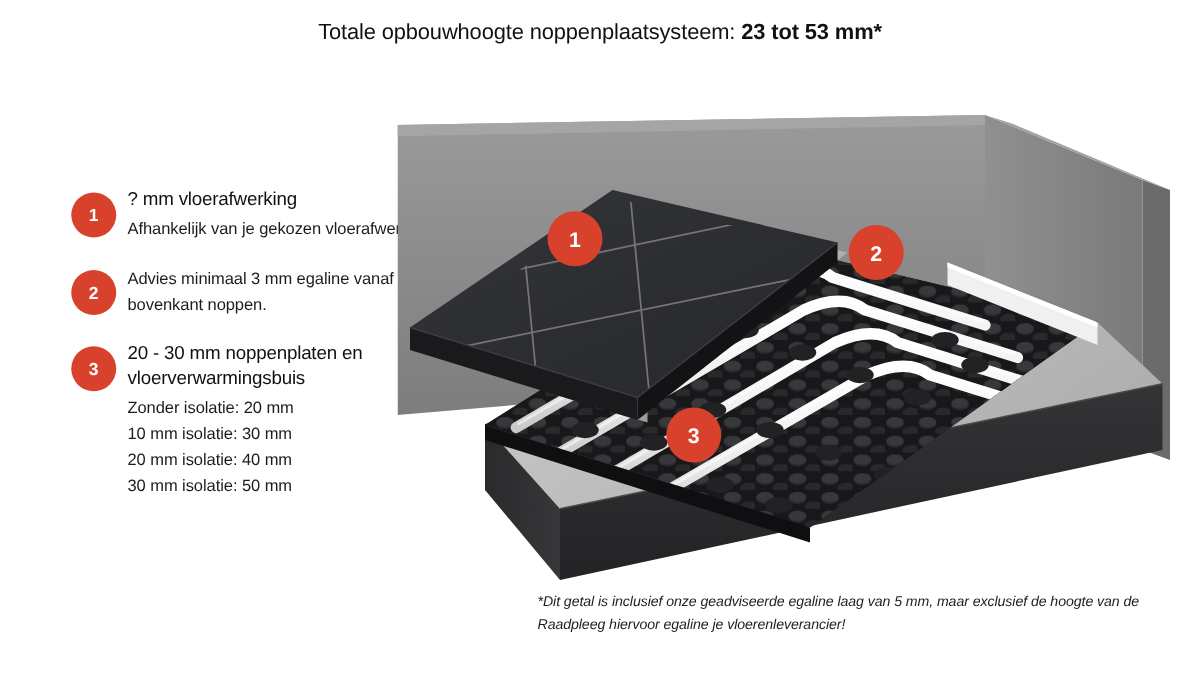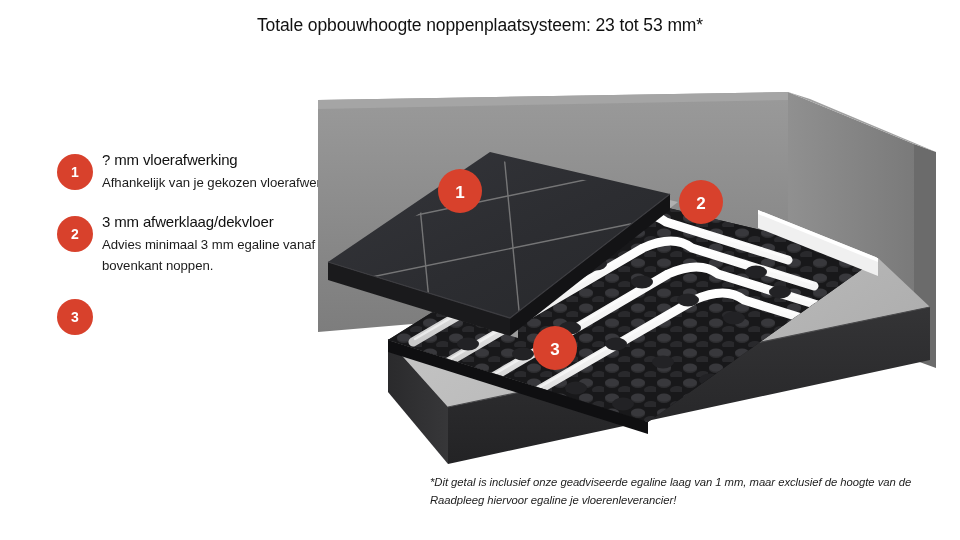--- a/index.html
+++ b/index.html
@@ -23,21 +23,21 @@
     left: 0; top: 14px;
     width: 960px;
     text-align: center;
     font-size: 17.5px;
     line-height: 22px;
     color: #111111;
     letter-spacing: -0.1px;
     white-space: nowrap;
   }
   #title .t-strong { font-weight: 400; }
-  #title .t-light  { font-weight: 400; }
+  #title .t-light  { font-weight: 700; }
 
   
   #legend {
     position: absolute;
     left: 57px; top: 150px;
     width: 300px;
   }
   .legend-item {
     position: relative;
     padding-left: 45px;
@@ -125,26 +125,32 @@
   <div id="legend">
 
     <div class="legend-item">
       <div class="legend-badge">1</div>
       <p class="legend-heading">? mm vloerafwerking</p>
       <p class="legend-body">Afhankelijk van je gekozen vloerafwerking.</p>
     </div>
 
     <div class="legend-item">
       <div class="legend-badge">2</div>
-      <p class="legend-heading">3 mm afwerklaag/dekvloer</p>
       <p class="legend-body">Advies minimaal 3 mm egaline vanaf de bovenkant noppen.</p>
     </div>
 
     <div class="legend-item">
       <div class="legend-badge">3</div>
+      <p class="legend-heading">20 - 30 mm noppenplaten en vloerverwarmingsbuis</p>
+      <ul class="legend-sublist">
+        <li>Zonder isolatie: 20 mm</li>
+        <li>10 mm isolatie: 30 mm</li>
+        <li>20 mm isolatie: 40 mm</li>
+        <li>30 mm isolatie: 50 mm</li>
+      </ul>
     </div>
 
   </div>
 
   <div id="illustration">
     <svg width="642" height="372" viewBox="0 0 642 372" xmlns="http://www.w3.org/2000/svg">
       <defs>
         <linearGradient id="gWallBack" x1="0" y1="0" x2="0" y2="1">
           <stop offset="0%" stop-color="#9a9a9a"></stop>
           <stop offset="100%" stop-color="#7d7d7d"></stop>
@@ -294,17 +300,17 @@
         <text class="ill-badge-text" x="383" y="111">2</text>
       </g>
       <g>
         <circle cx="237" cy="256" r="22" fill="#d8412c"></circle>
         <text class="ill-badge-text" x="237" y="257">3</text>
       </g>
     </svg>
   </div>
 
   <div id="footnote">
-    <p>*Dit getal is inclusief onze geadviseerde egaline laag van 1 mm, maar exclusief de hoogte van de</p>
+    <p>*Dit getal is inclusief onze geadviseerde egaline laag van 5 mm, maar exclusief de hoogte van de</p>
     <p>Raadpleeg hiervoor egaline je vloerenleverancier!</p>
   </div>
 
 </div>
 
 </body></html>

